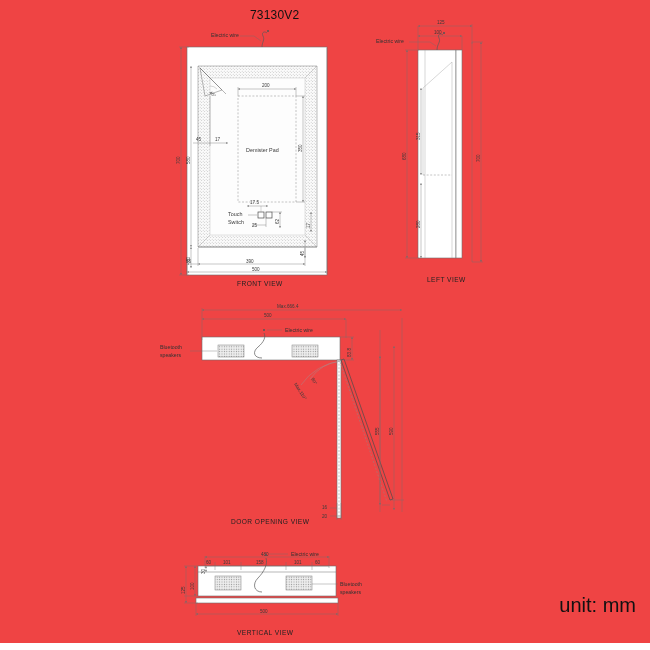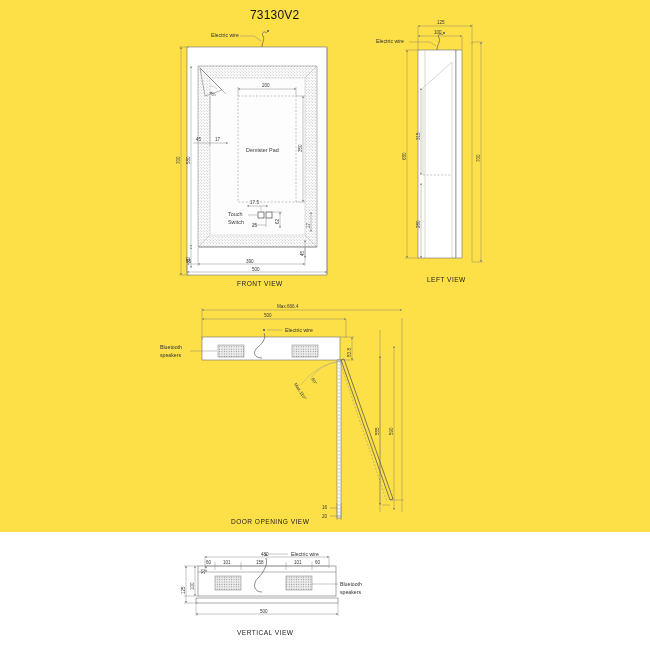--- a/index.html
+++ b/index.html
@@ -10,22 +10,22 @@
   body {
     width: 650px;
     height: 650px;
     overflow: hidden;
     font-family: "Liberation Sans", sans-serif;
     color: #1a1a1a;
   }
   #sheet {
     position: relative;
     width: 650px;
-    height: 532px;
-    background: #fde047;
+    height: 643px;
+    background: #ef4444;
   }
   svg.draw {
     position: absolute;
     left: 0;
     top: 0;
     width: 650px;
     height: 650px;
   }
   .ttl {
     position: absolute;
@@ -337,13 +337,14 @@
 
       <path class="wire" d="M262,592 C254,592 252,584 258,578 C264,572 268,564 266,558"></path>
       <path class="lead" d="M269,554 L288,554"></path>
       <text class="ltxt" x="291" y="556">Electric wire</text>
       <circle cx="266" cy="555" r="1" fill="#555"></circle>
 
       <text class="vtxt" x="237" y="635">VERTICAL VIEW</text>
     </g>
   </svg>
 
+  <div class="unit">unit: mm</div>
 </div>
 
 </body></html>

